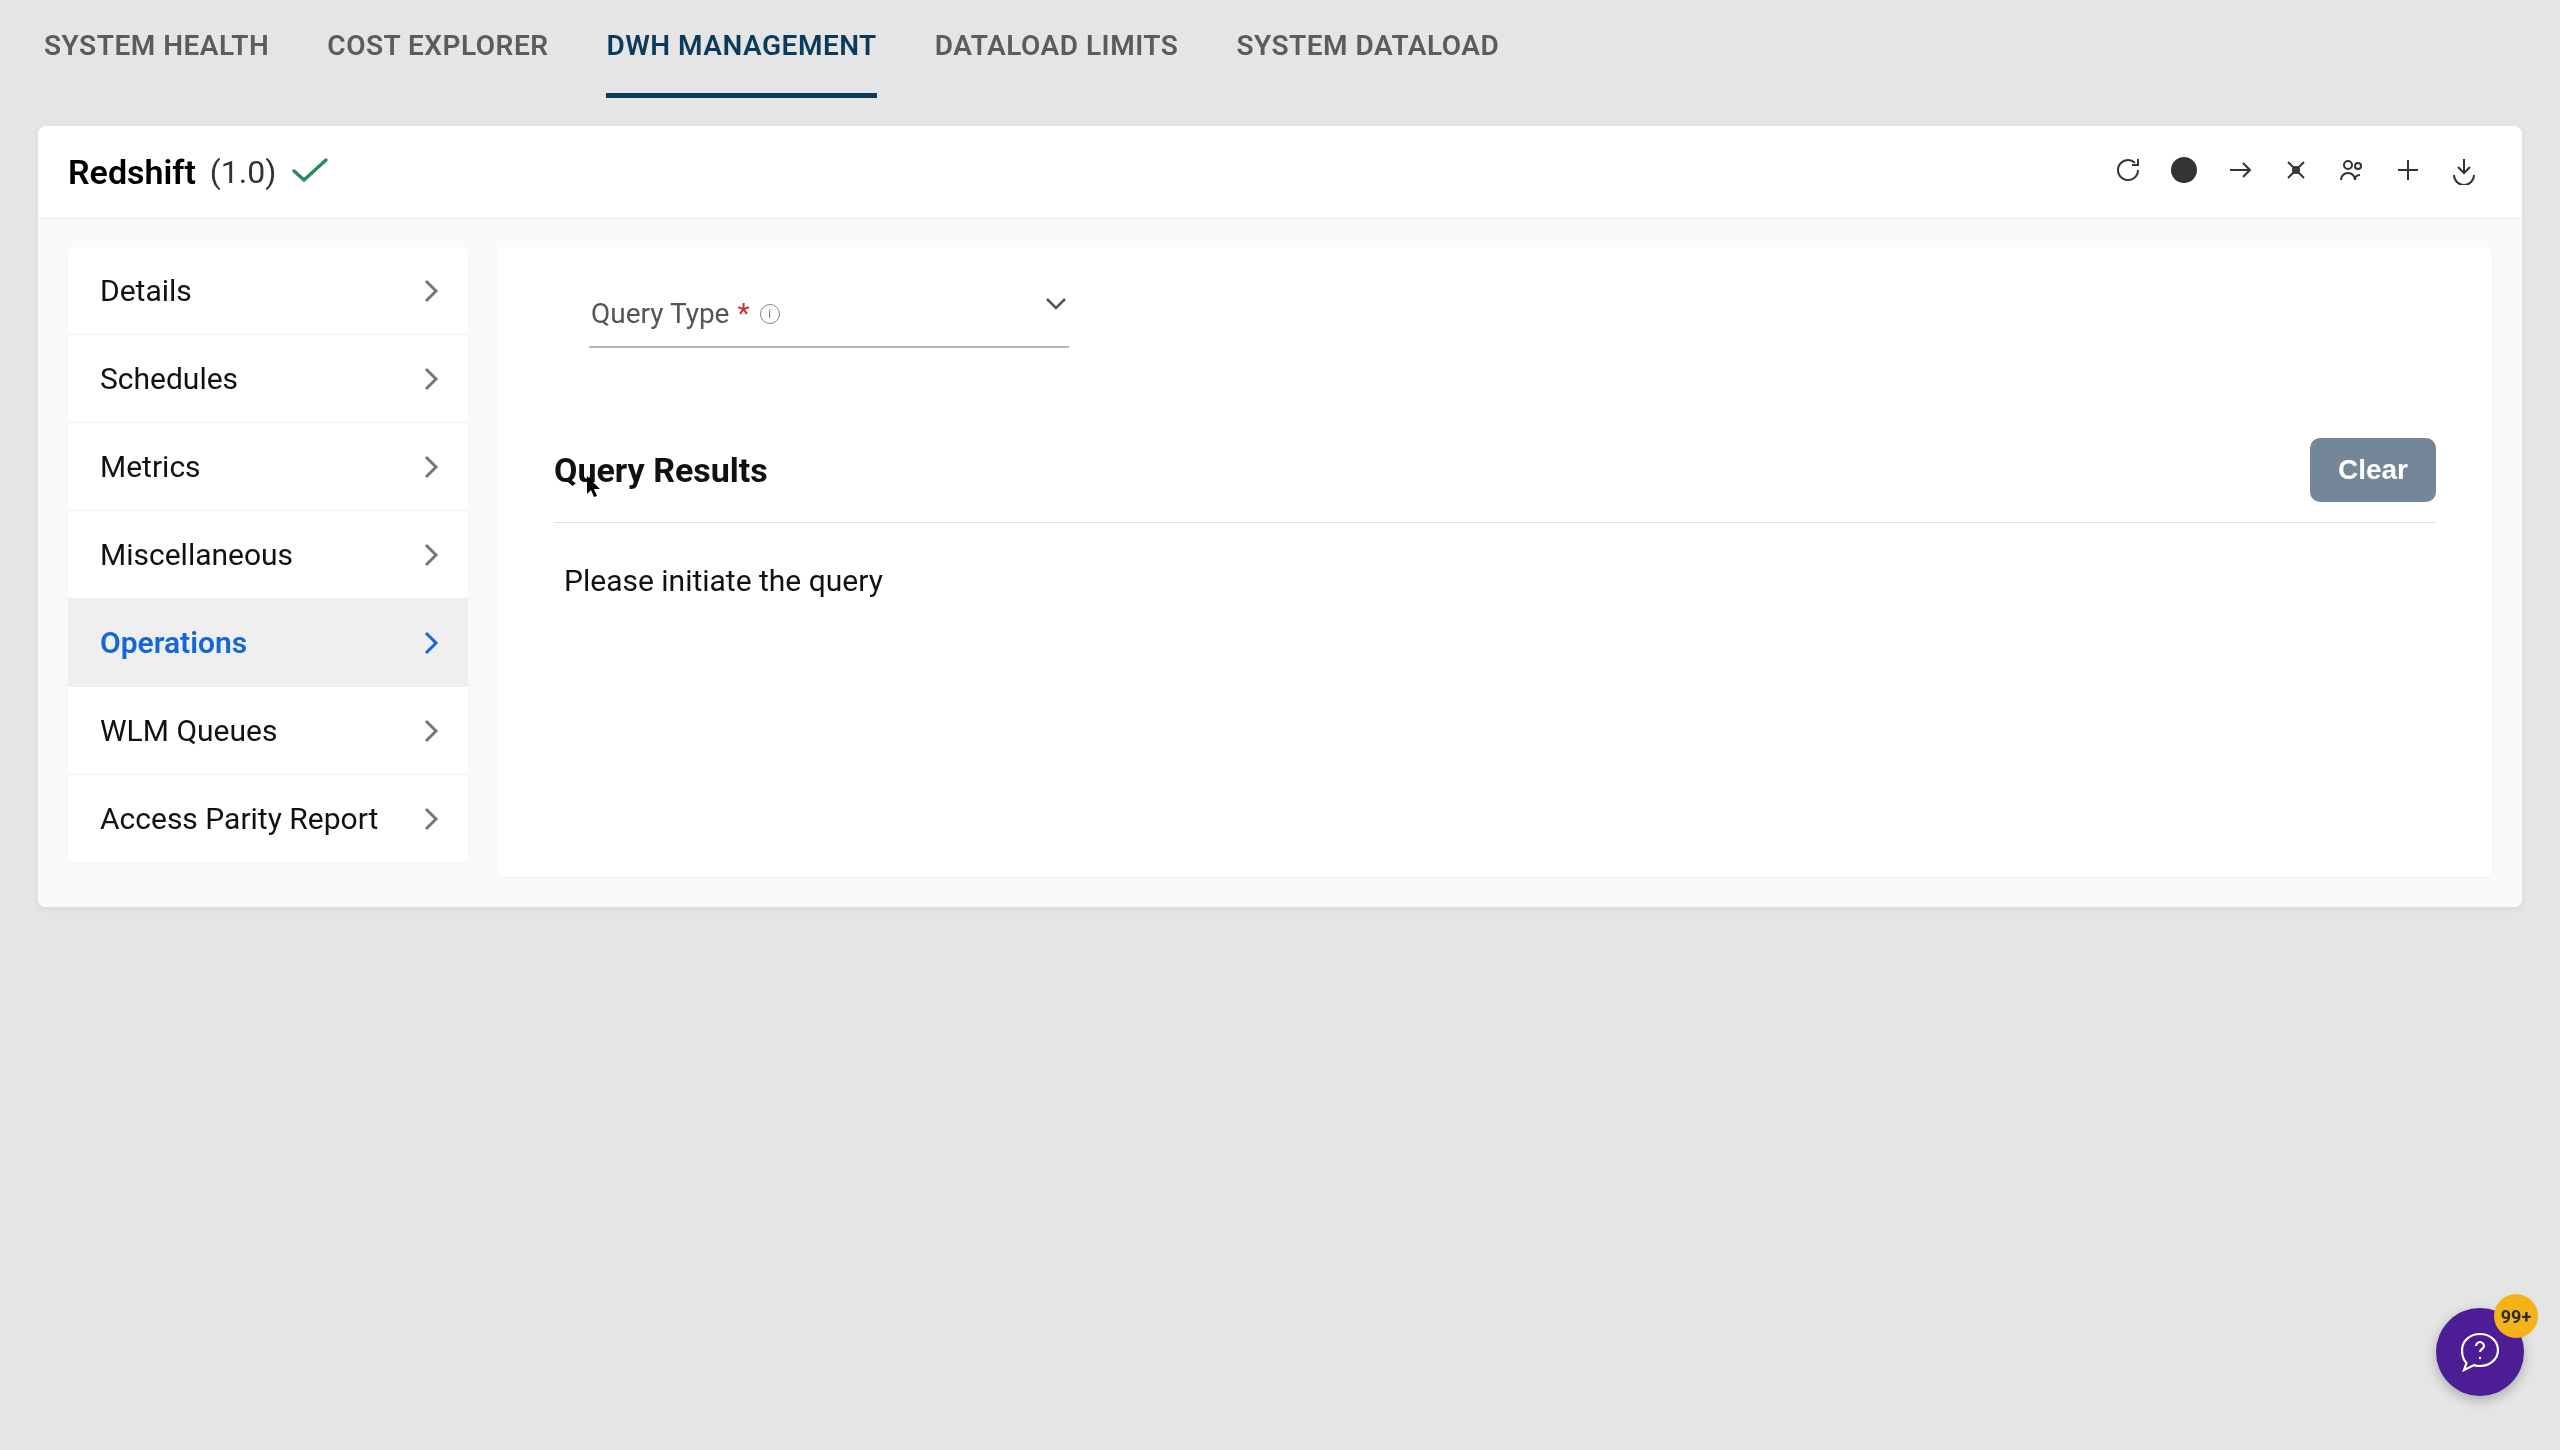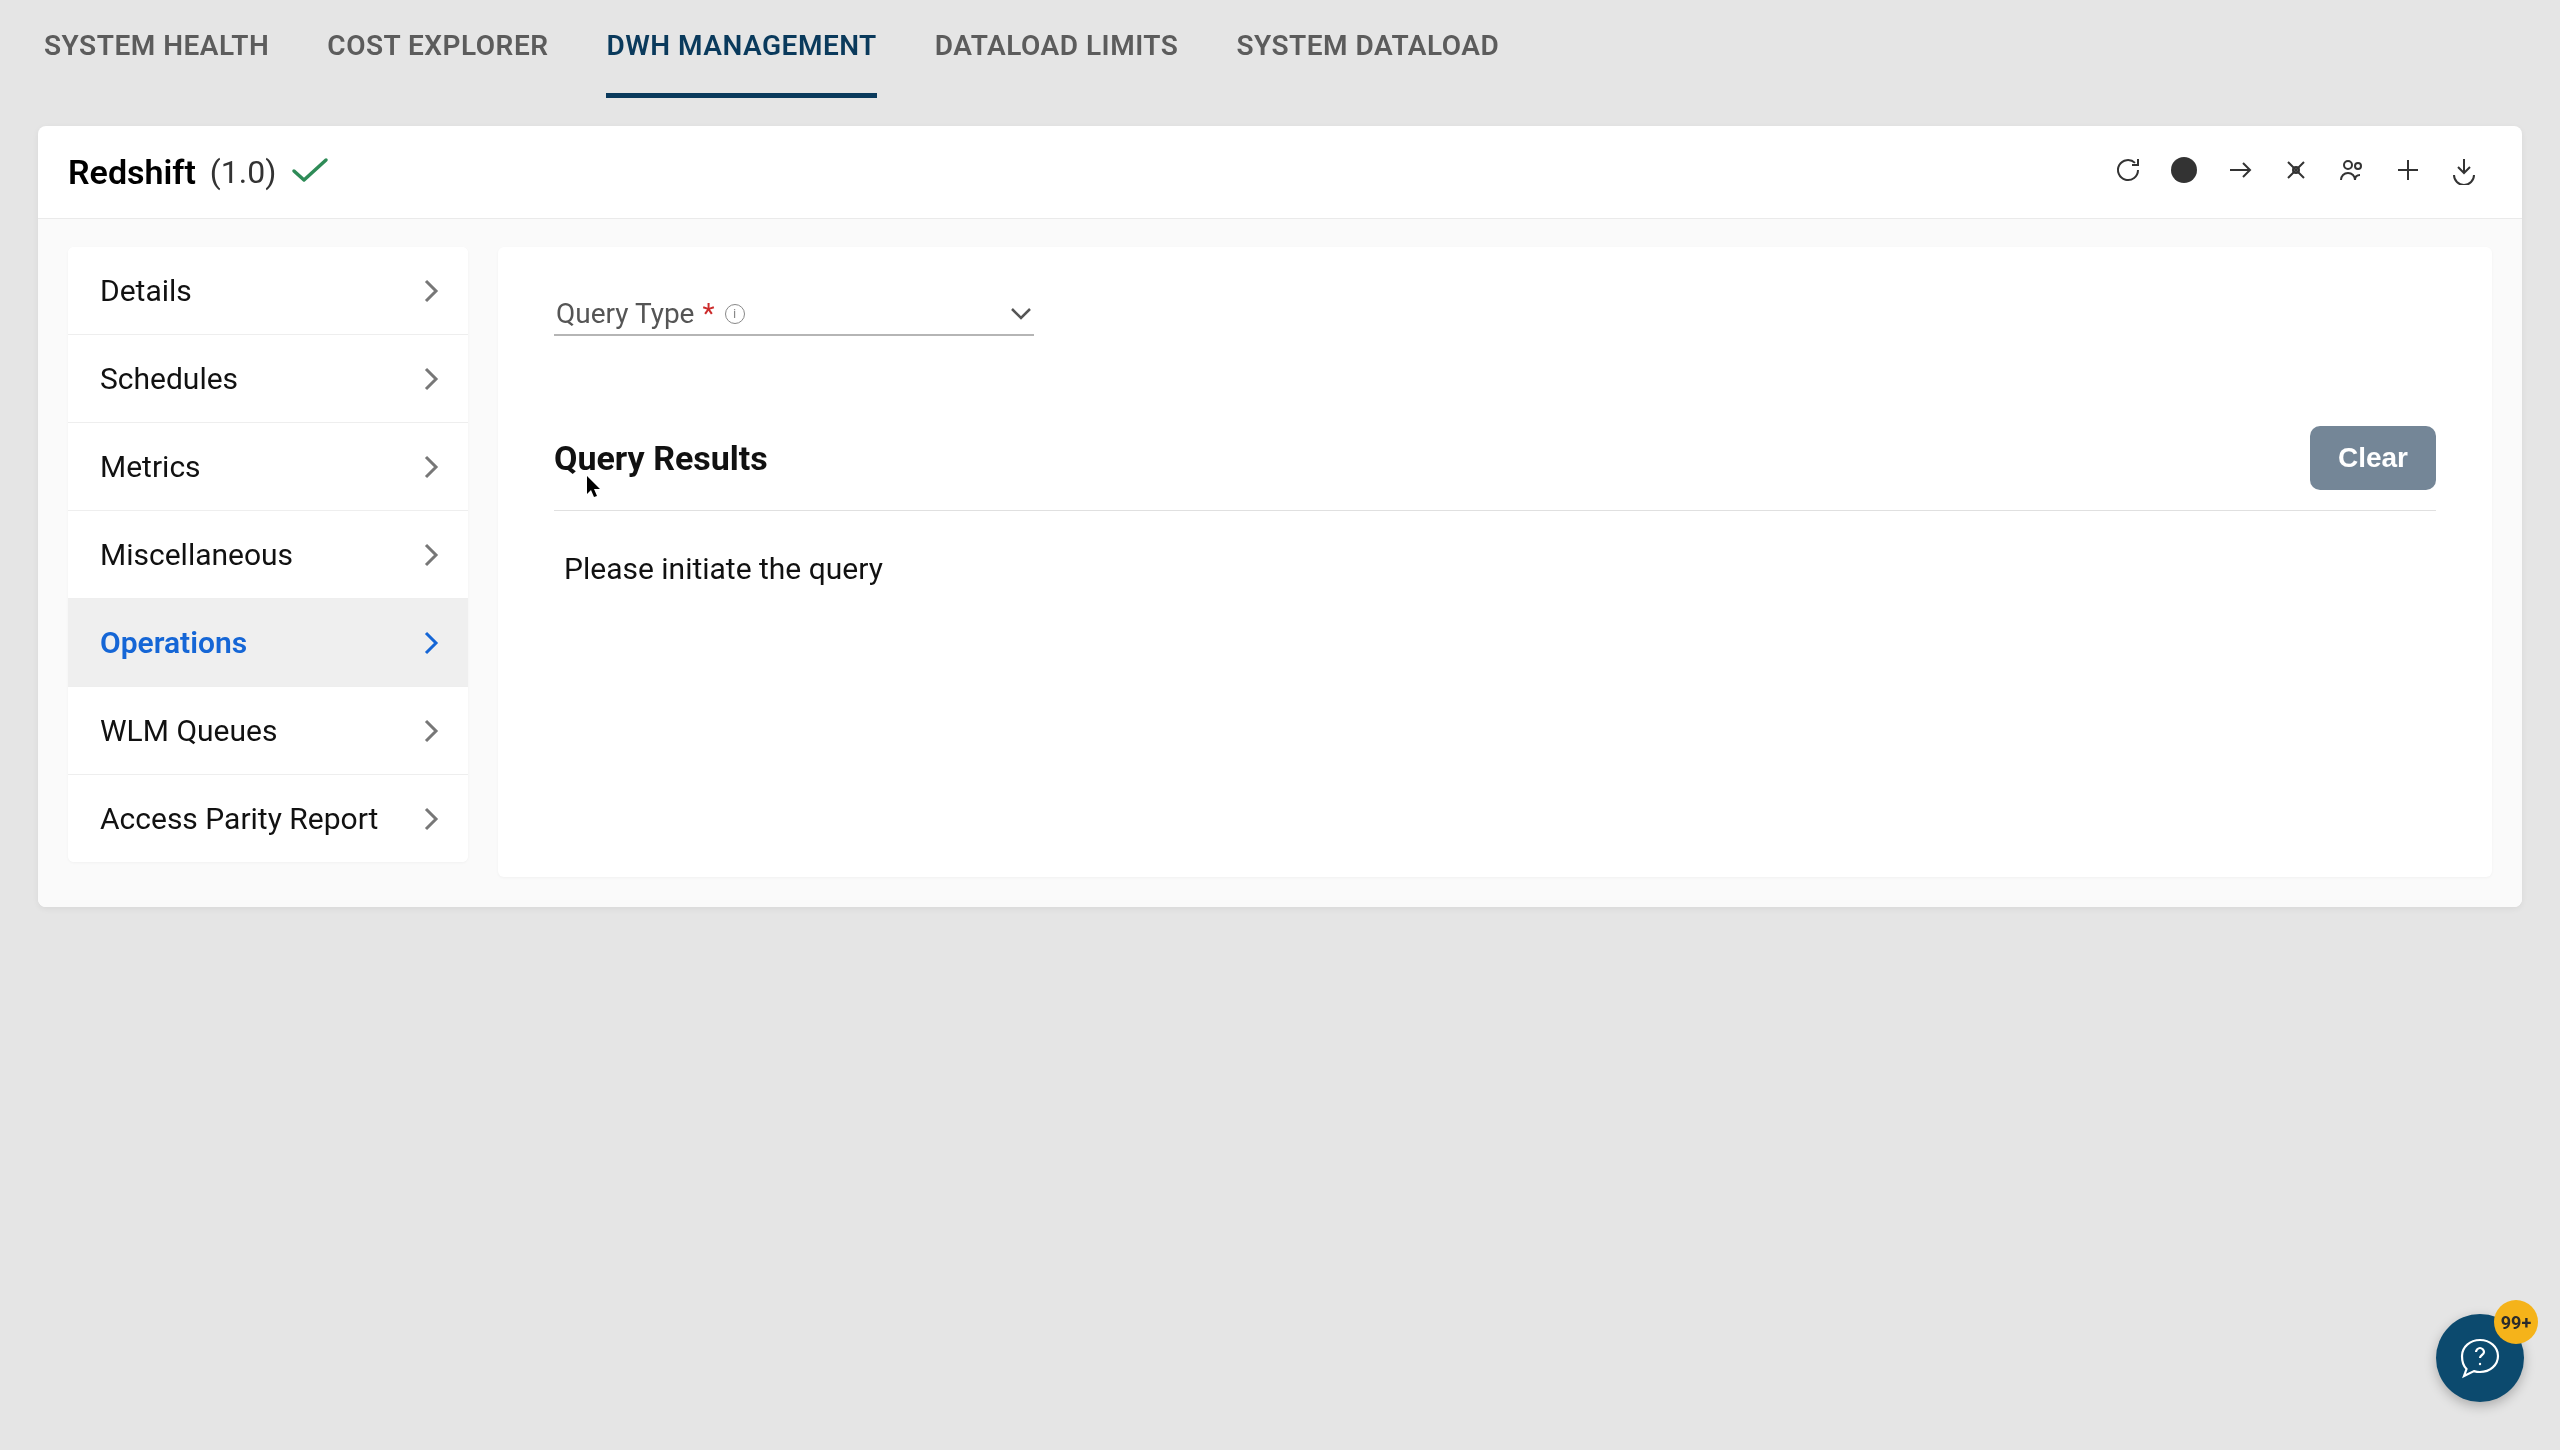--- a/index.html
+++ b/index.html
@@ -121,26 +121,26 @@
       border-radius: 6px;
       padding: 40px 56px 56px 56px;
       box-shadow: 0 1px 3px rgba(0,0,0,0.04);
       min-height: 630px;
     }
     
     
     .qt-select {
       width: 480px;
       display: flex;
-      align-items: center;
       justify-content: space-between;
       border-bottom: 2px solid #b5b5b5;
-      padding: 10px 2px 4px 2px;
+      padding: 10px 2px 16px 2px;
       margin-bottom: 90px;
       cursor: pointer;
+      margin-left: 35px;
     }
     .qt-label { font-size: 28px; color: #555; display:flex; align-items:center; gap:8px;}
     .qt-req { color: #cc2b2b; }
     .qt-info {
       width: 20px; height: 20px; border: 1.5px solid #888; border-radius: 50%;
       display: inline-flex; align-items: center; justify-content: center;
       font-size: 13px; color: #888; margin-left: 2px;
     }
     .qt-chev { width: 22px; height: 14px; stroke:#555; fill:none; stroke-width:2.5;}
     
@@ -163,25 +163,25 @@
       font-size: 28px;
       font-weight: 600;
       cursor: pointer;
     }
     .results-body { font-size: 30px; color: #111; margin-left: 10px; }
     
     
     .help-fab {
       position: fixed;
       right: 36px;
-      bottom: 48px;
+      bottom: 54px;
       width: 88px;
       height: 88px;
       border-radius: 50%;
-      background: #0c4a6e;
+      background: #4c1d95;
       display: flex;
       align-items: center;
       justify-content: center;
       box-shadow: 0 4px 12px rgba(0,0,0,0.25);
       cursor: pointer;
     }
     .help-fab svg { width: 48px; height: 48px; stroke:#fff; fill:none; stroke-width:2.2;}
     .fab-badge {
       position: absolute;
       top: -14px;

